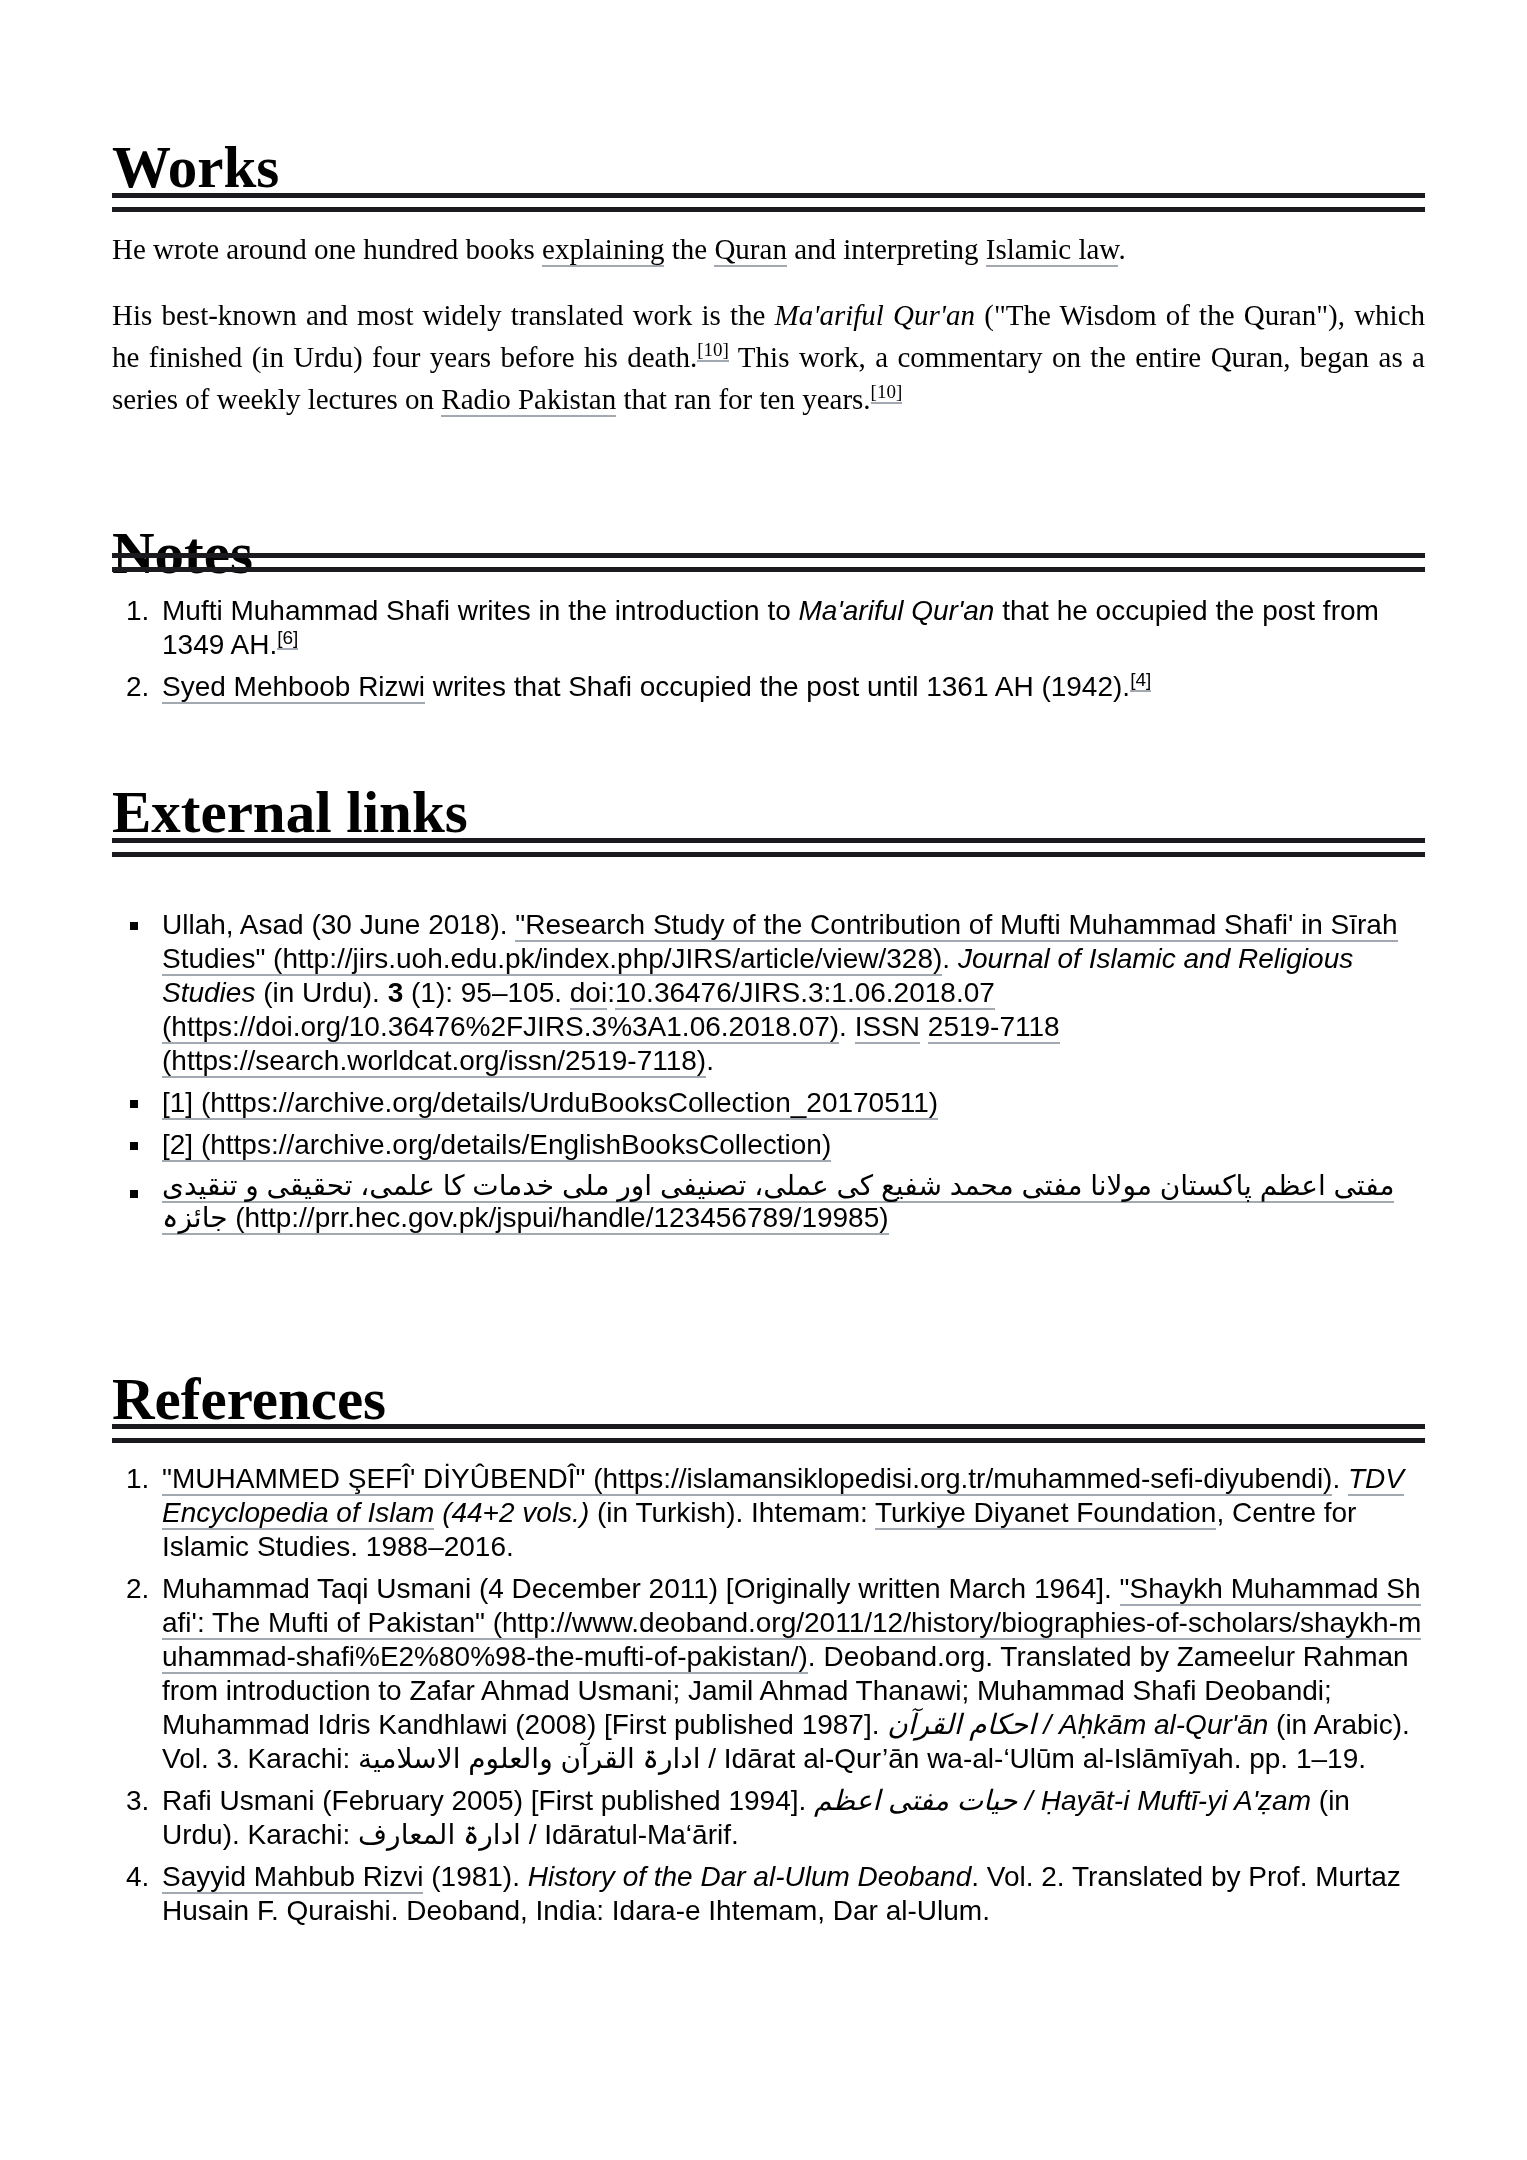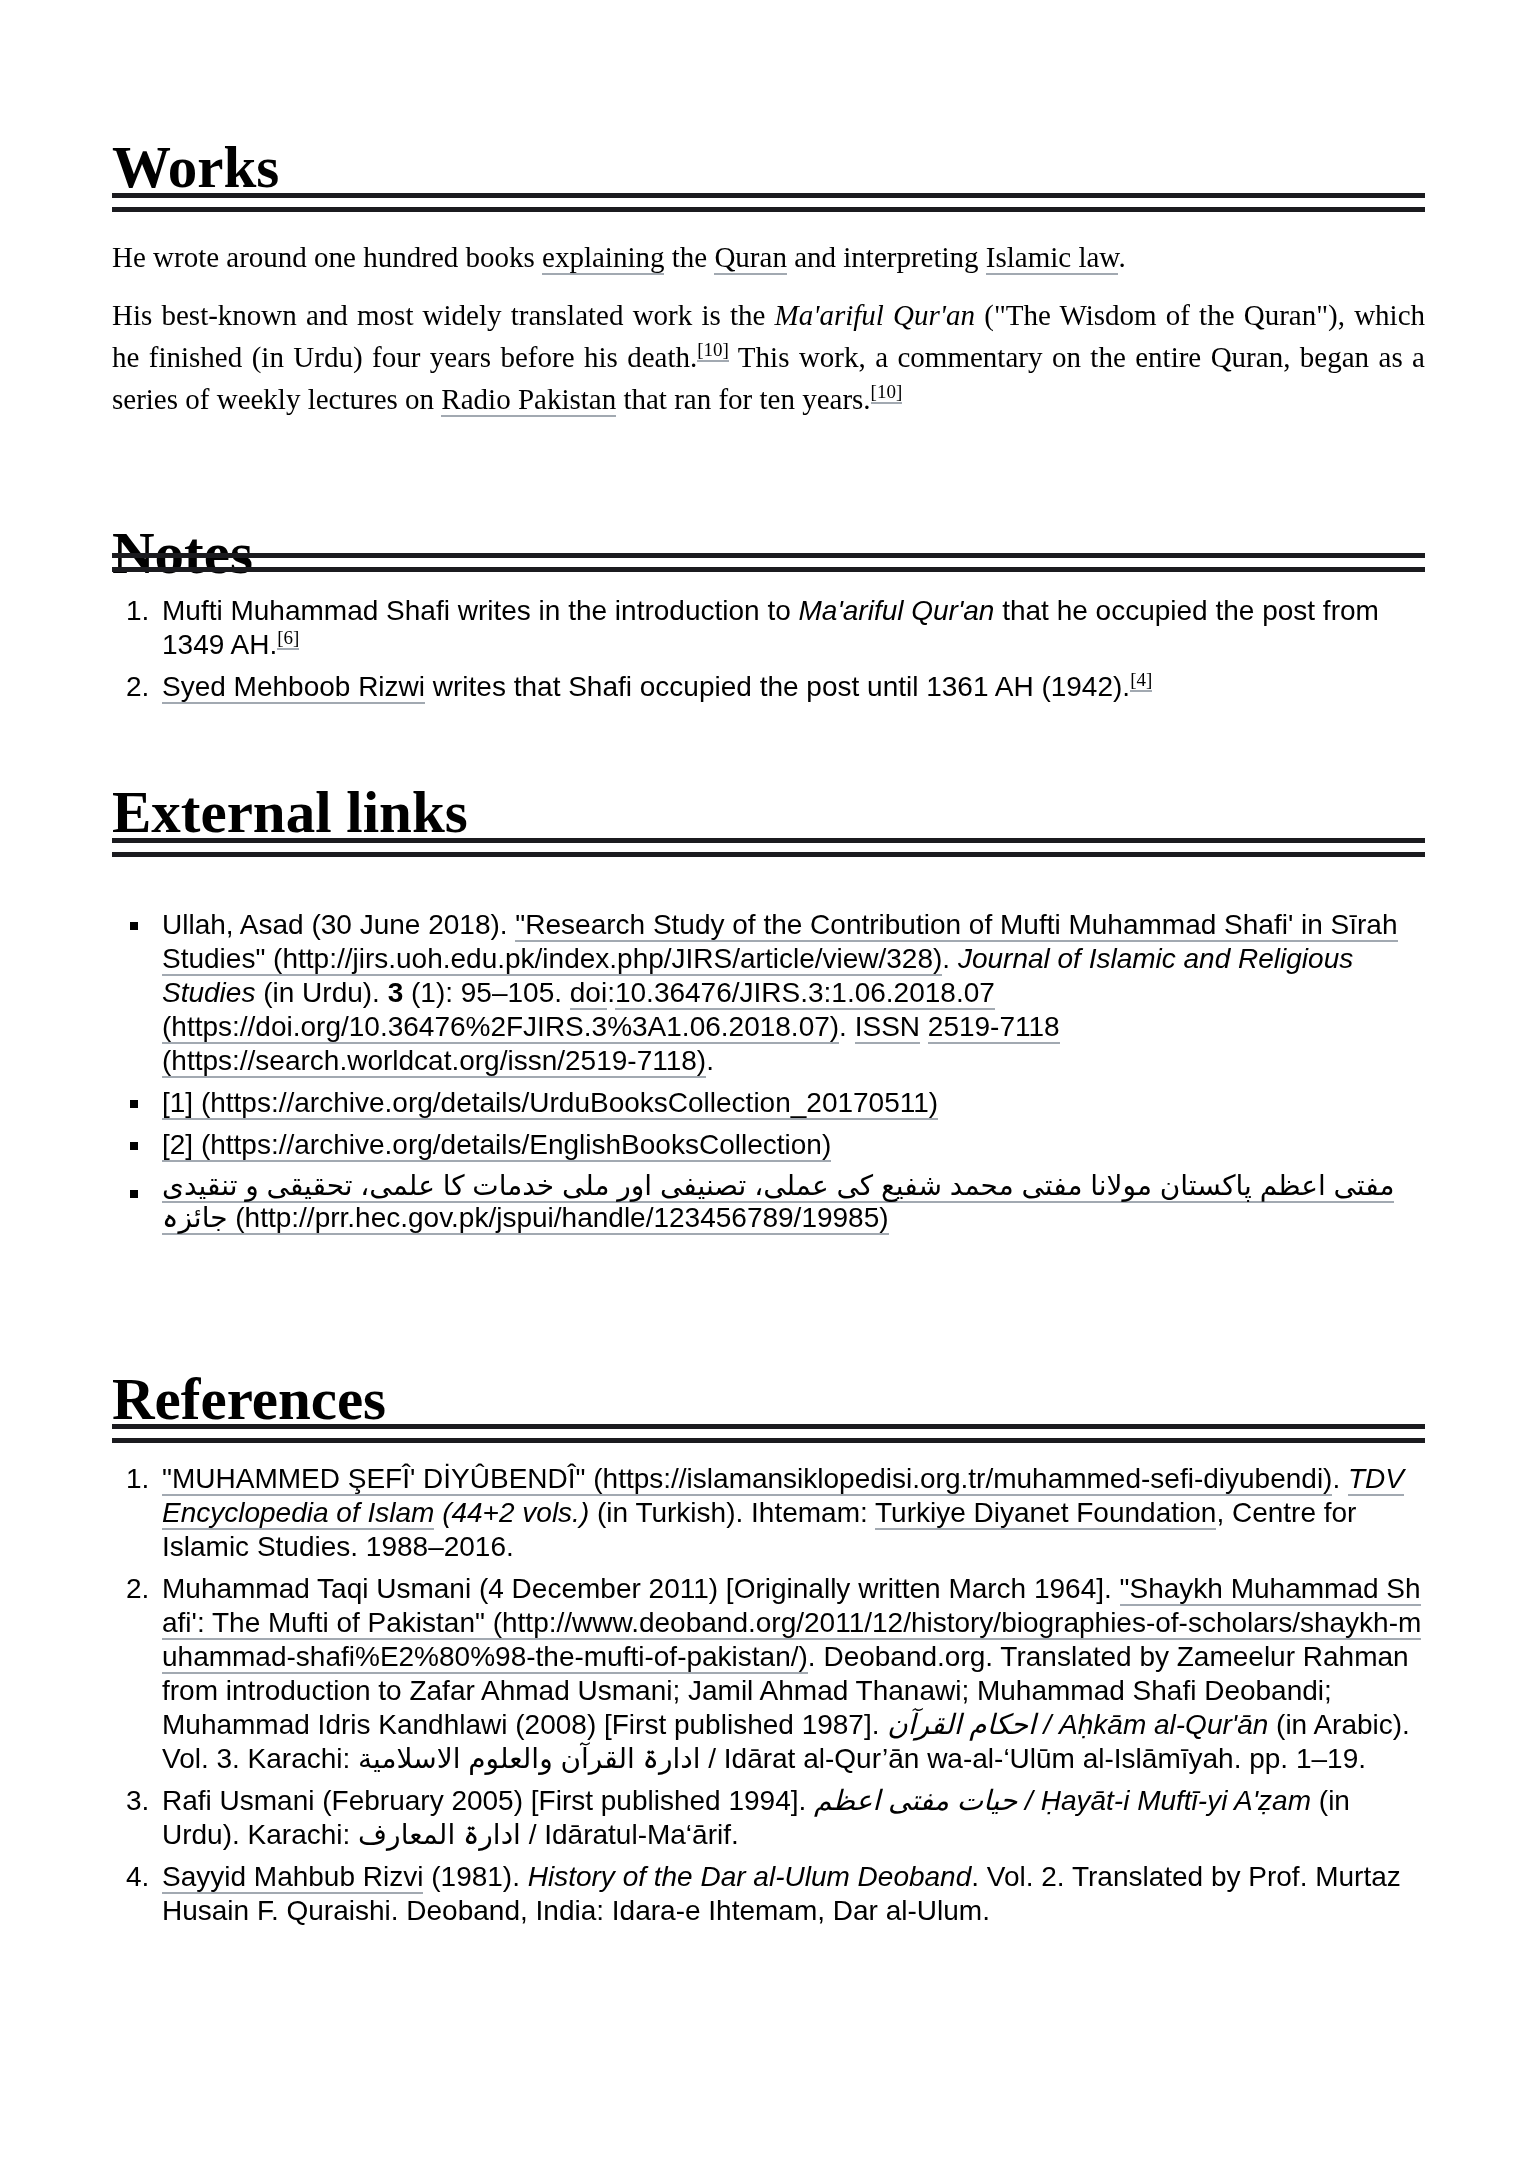--- a/index.html
+++ b/index.html
@@ -27,35 +27,35 @@
     .sans-list li { position: relative; padding-left: 50px; margin: 0; }
     .sans-list .num { position: absolute; left: 14px; top: 0; }
     .sans-list .bullet {
       position: absolute; left: 18px; top: 14px; width: 8px; height: 8px; background: #000;
     }
     a, .lnk {
       color: #000; text-decoration: none;
       border-bottom: 2px solid #a2a9b1;
     }
     sup { font-size: 19px; line-height: 0; vertical-align: super; }
-    sup .lnk { border-bottom-width: 2px; font-family: Liberation Serif, serif; }
+    sup .lnk { border-bottom-width: 2px; }
     i { }
     b { font-weight: bold; }
     .rtl { direction: rtl; unicode-bidi: embed; }
   </style>
 </head>
 <body>
 
 <div class="page">
 
   <h2 style="top:138px">Works</h2>
   <div class="rule" style="top:193px"></div>
   <div class="rule" style="top:207px"></div>
 
-  <p class="serif-p" style="top:236px"><span>He wrote around one hundred books </span><a>explaining</a><span> the </span><a>Quran</a><span> and interpreting </span><a>Islamic law</a><span>.</span></p>
+  <p class="serif-p" style="top:228px"><span>He wrote around one hundred books </span><a>explaining</a><span> the </span><a>Quran</a><span> and interpreting </span><a>Islamic law</a><span>.</span></p>
 
   <p class="serif-p" style="top:294px"><span>His best-known and most widely translated work is the </span><i>Ma'ariful Qur'an</i><span> ("The Wisdom of the Quran"), which he finished (in Urdu) four years before his death.</span><sup><span class="lnk">[10]</span></sup><span> This work, a commentary on the entire Quran, began as a series of weekly lectures on </span><a>Radio Pakistan</a><span> that ran for ten years.</span><sup><span class="lnk">[10]</span></sup></p>
 
   <h2 style="top:524px">Notes</h2>
   <div class="rule" style="top:553px"></div>
   <div class="rule" style="top:567px"></div>
 
   <ol class="sans-list" style="top:594px">
     <li style="margin-bottom:8px;">
       <span class="num">1.</span><span>Mufti Muhammad Shafi writes in the introduction to </span><i>Ma'ariful Qur'an</i><span> that he occupied the post from 1349 AH.</span><sup><span class="lnk">[6]</span></sup>

